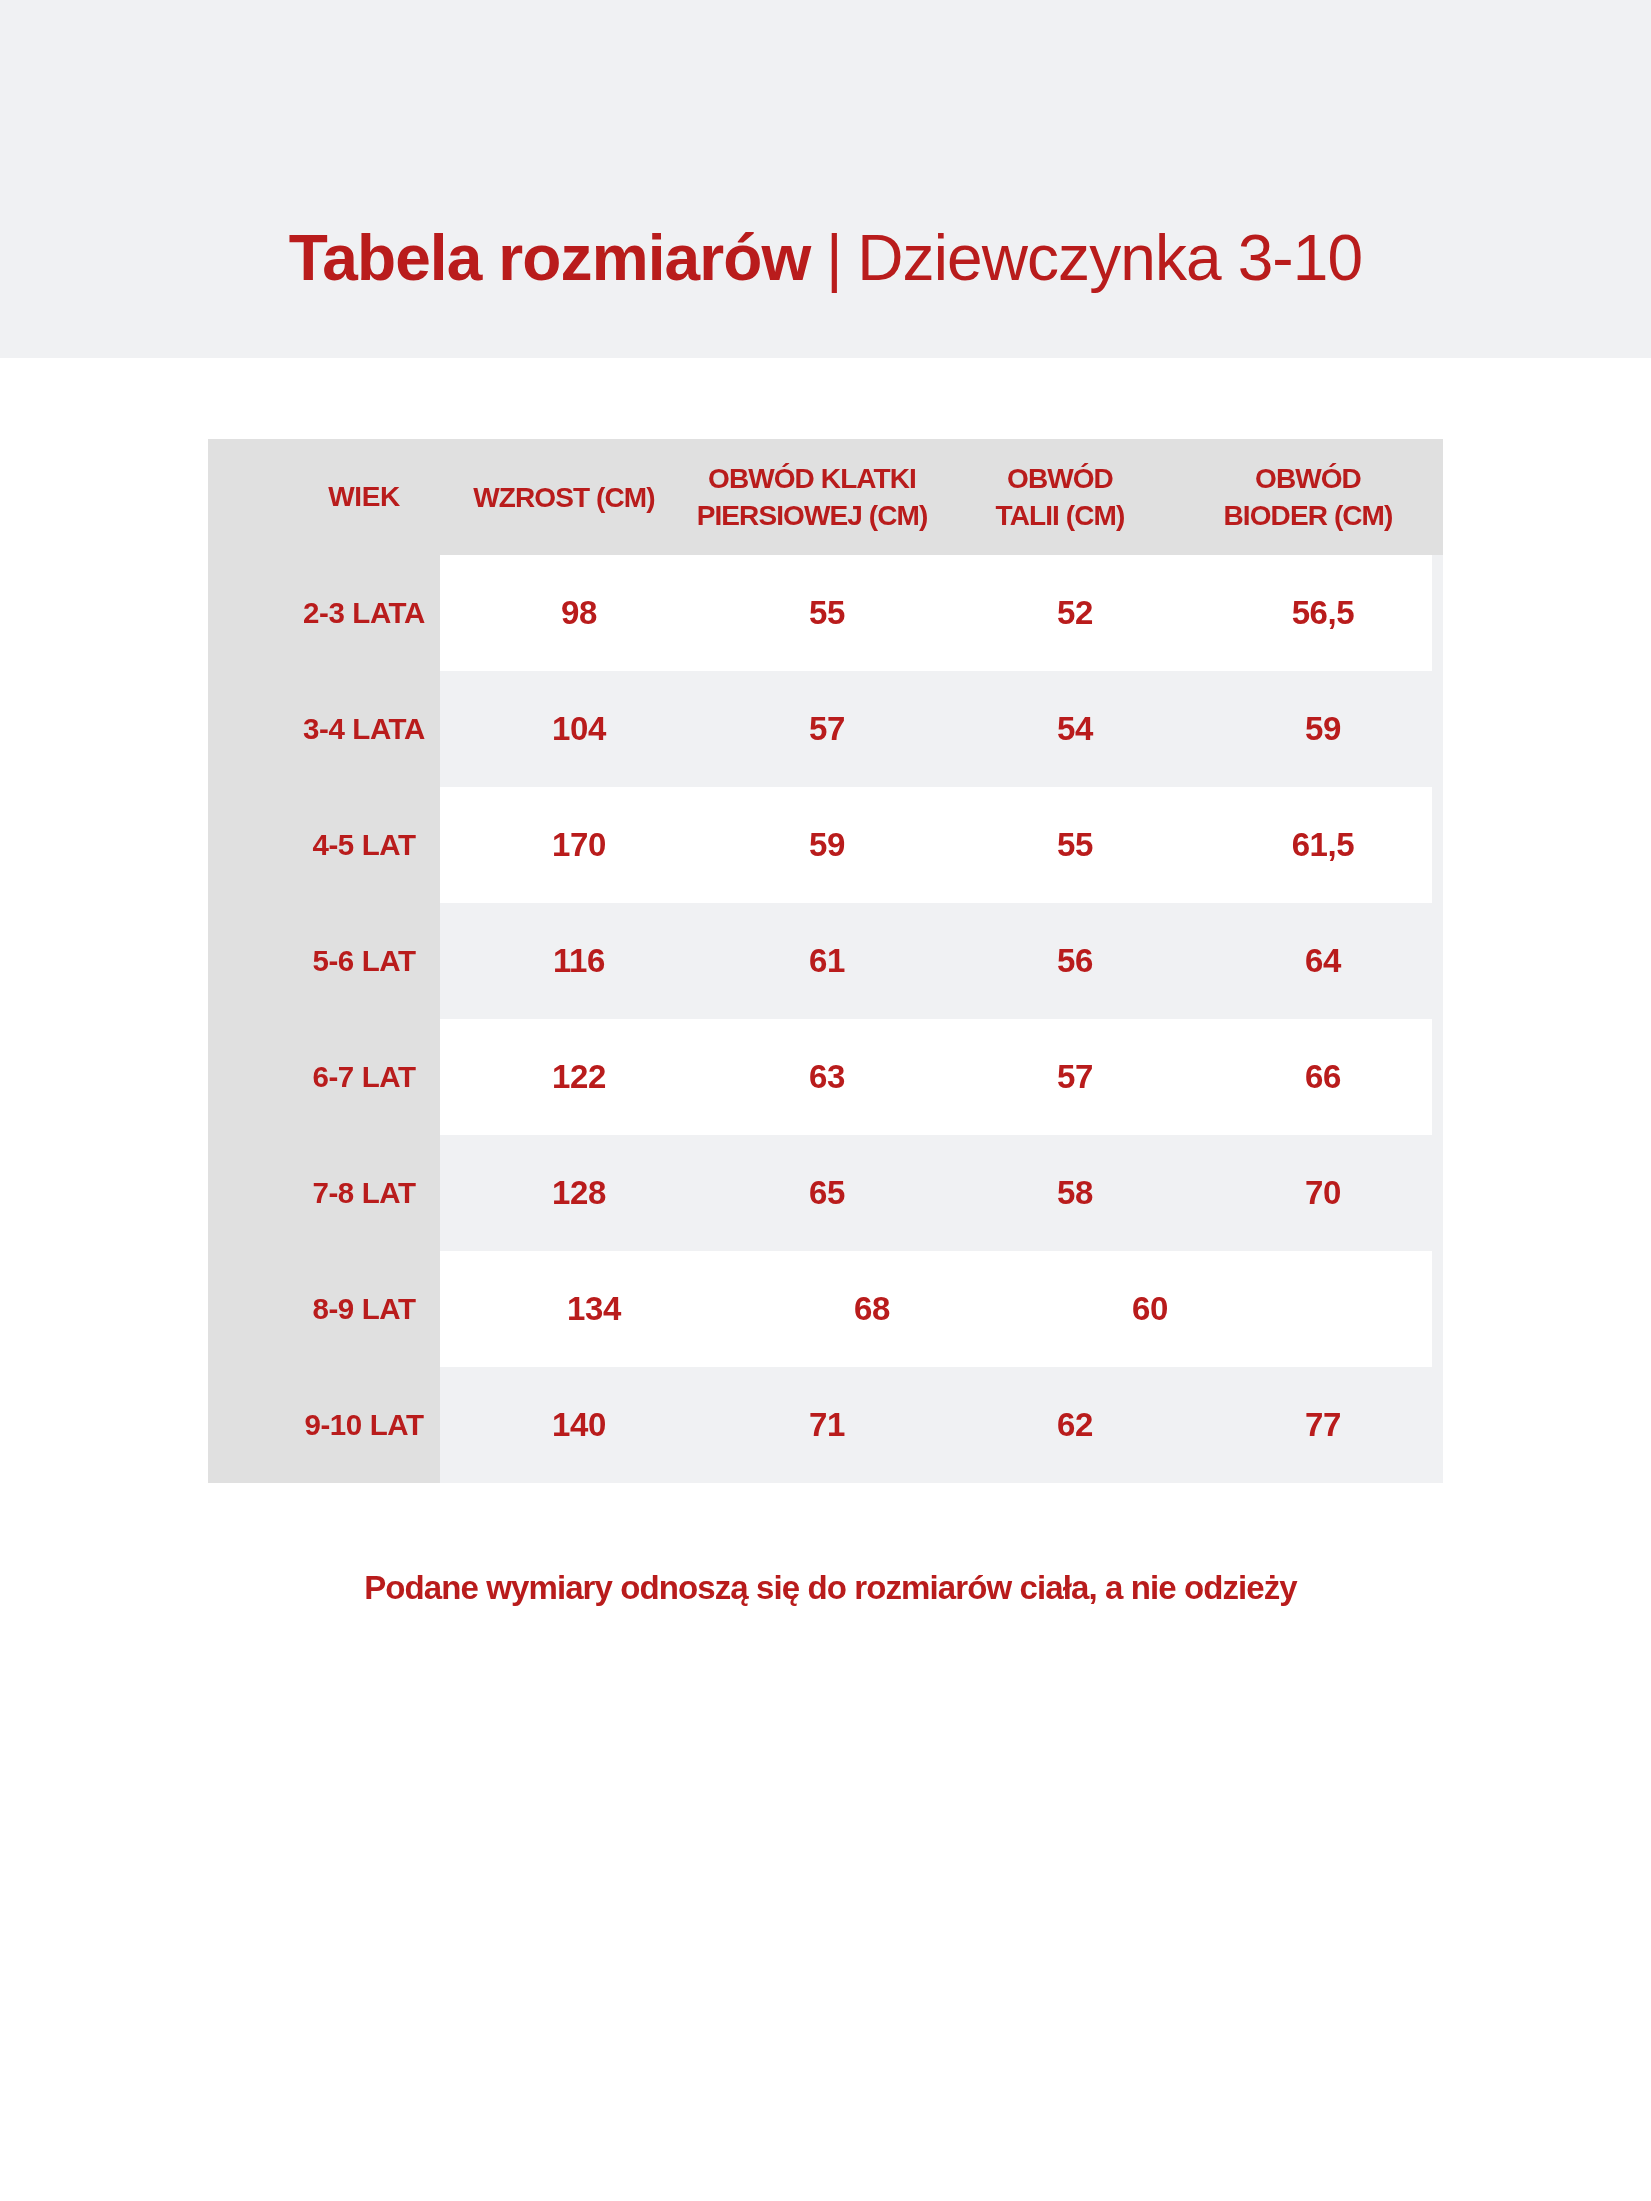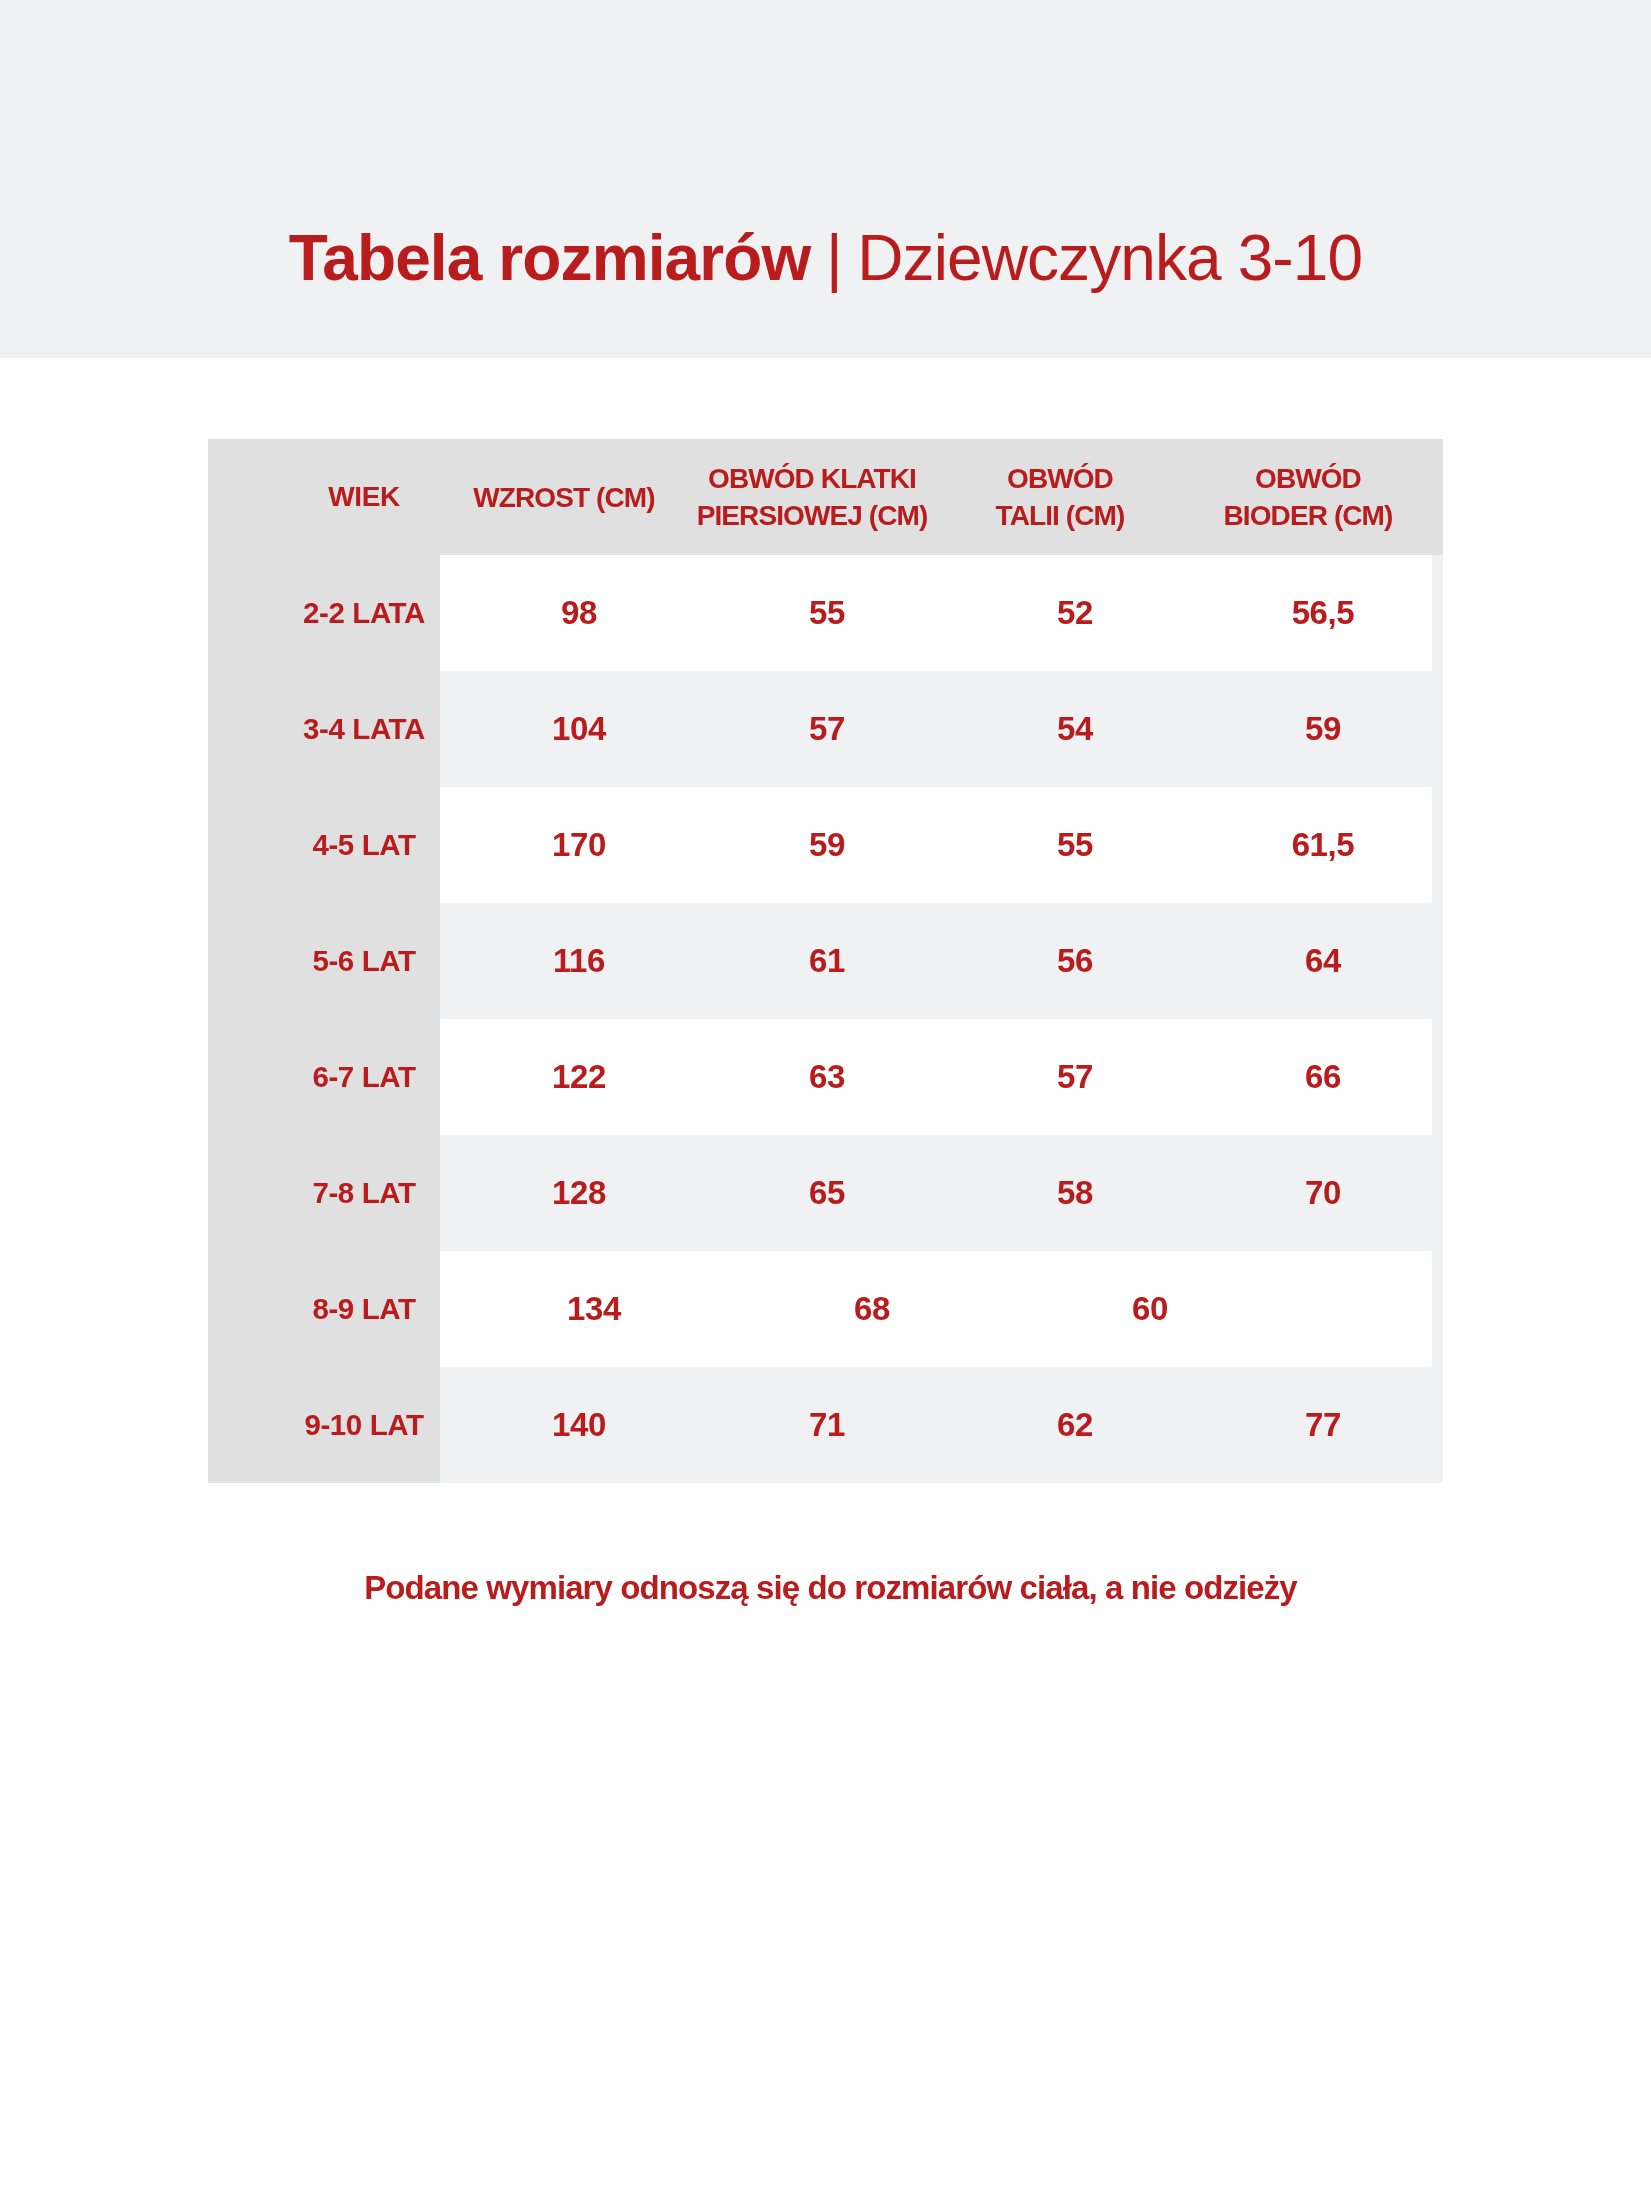--- a/index.html
+++ b/index.html
@@ -134,21 +134,21 @@
 PIERSIOWEJ (CM)</div>
         <div class="data-cell">OBWÓD
 TALII (CM)</div>
         <div class="data-cell">OBWÓD
 BIODER (CM)</div>
       </div>
       <div class="edge-strip"></div>
     </div>
 
     <div class="trow row-white">
-      <div class="age-cell">2-2 LATA</div>
+      <div class="age-cell">2-3 LATA</div>
       <div class="data-strip">
         <div class="data-cell">98</div>
         <div class="data-cell">55</div>
         <div class="data-cell">52</div>
         <div class="data-cell">56,5</div>
       </div>
       <div class="edge-strip"></div>
     </div>
 
     <div class="trow">

